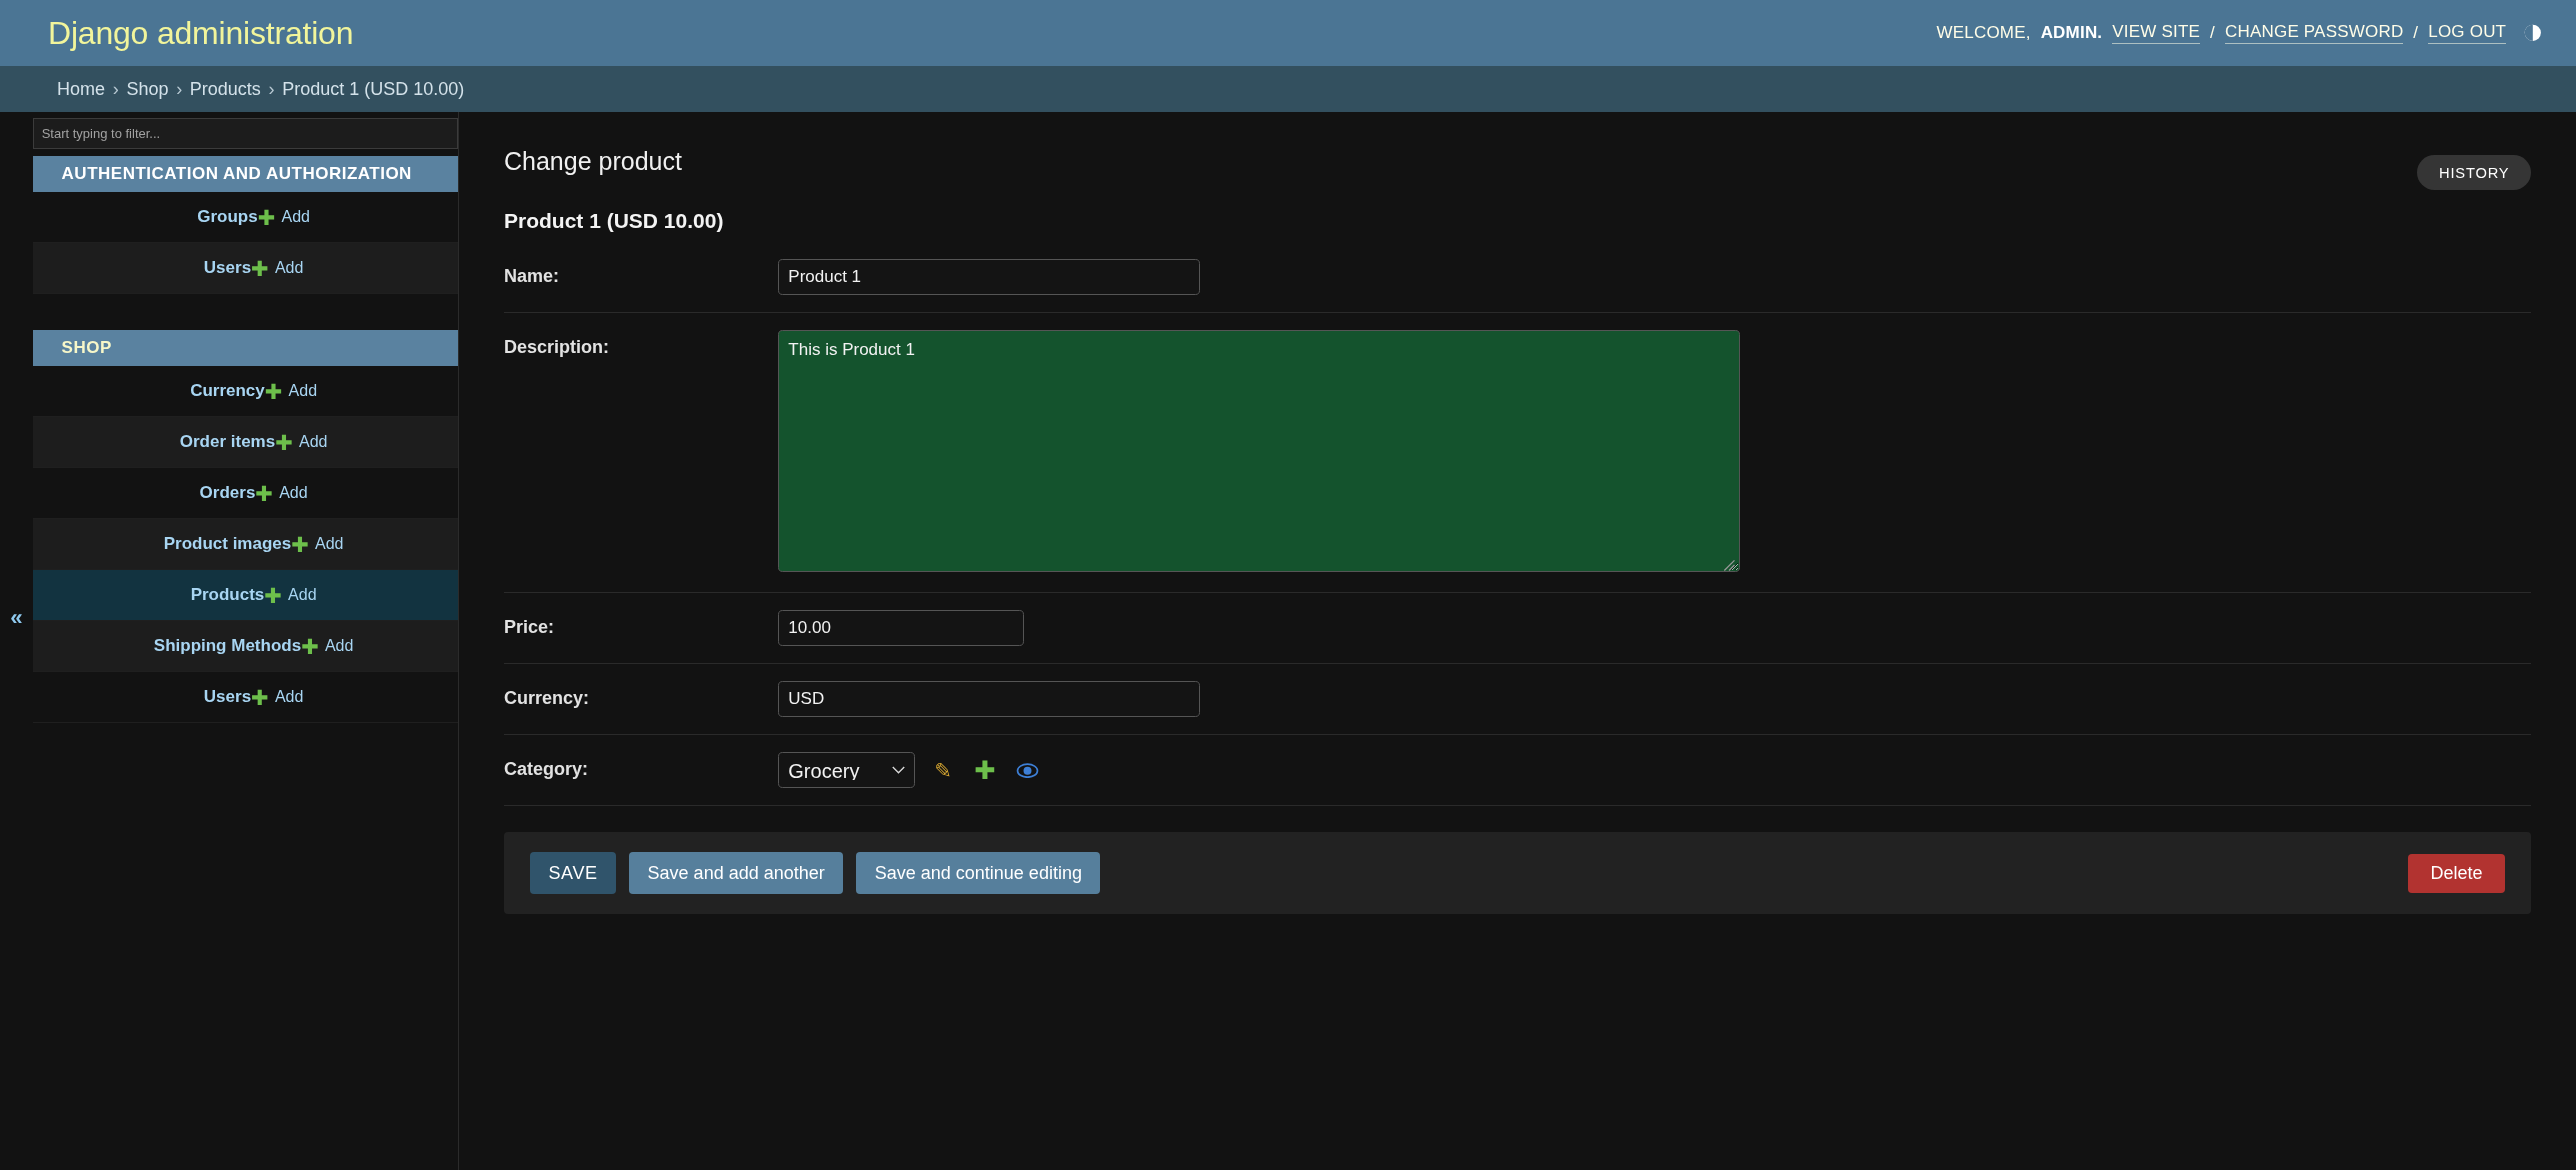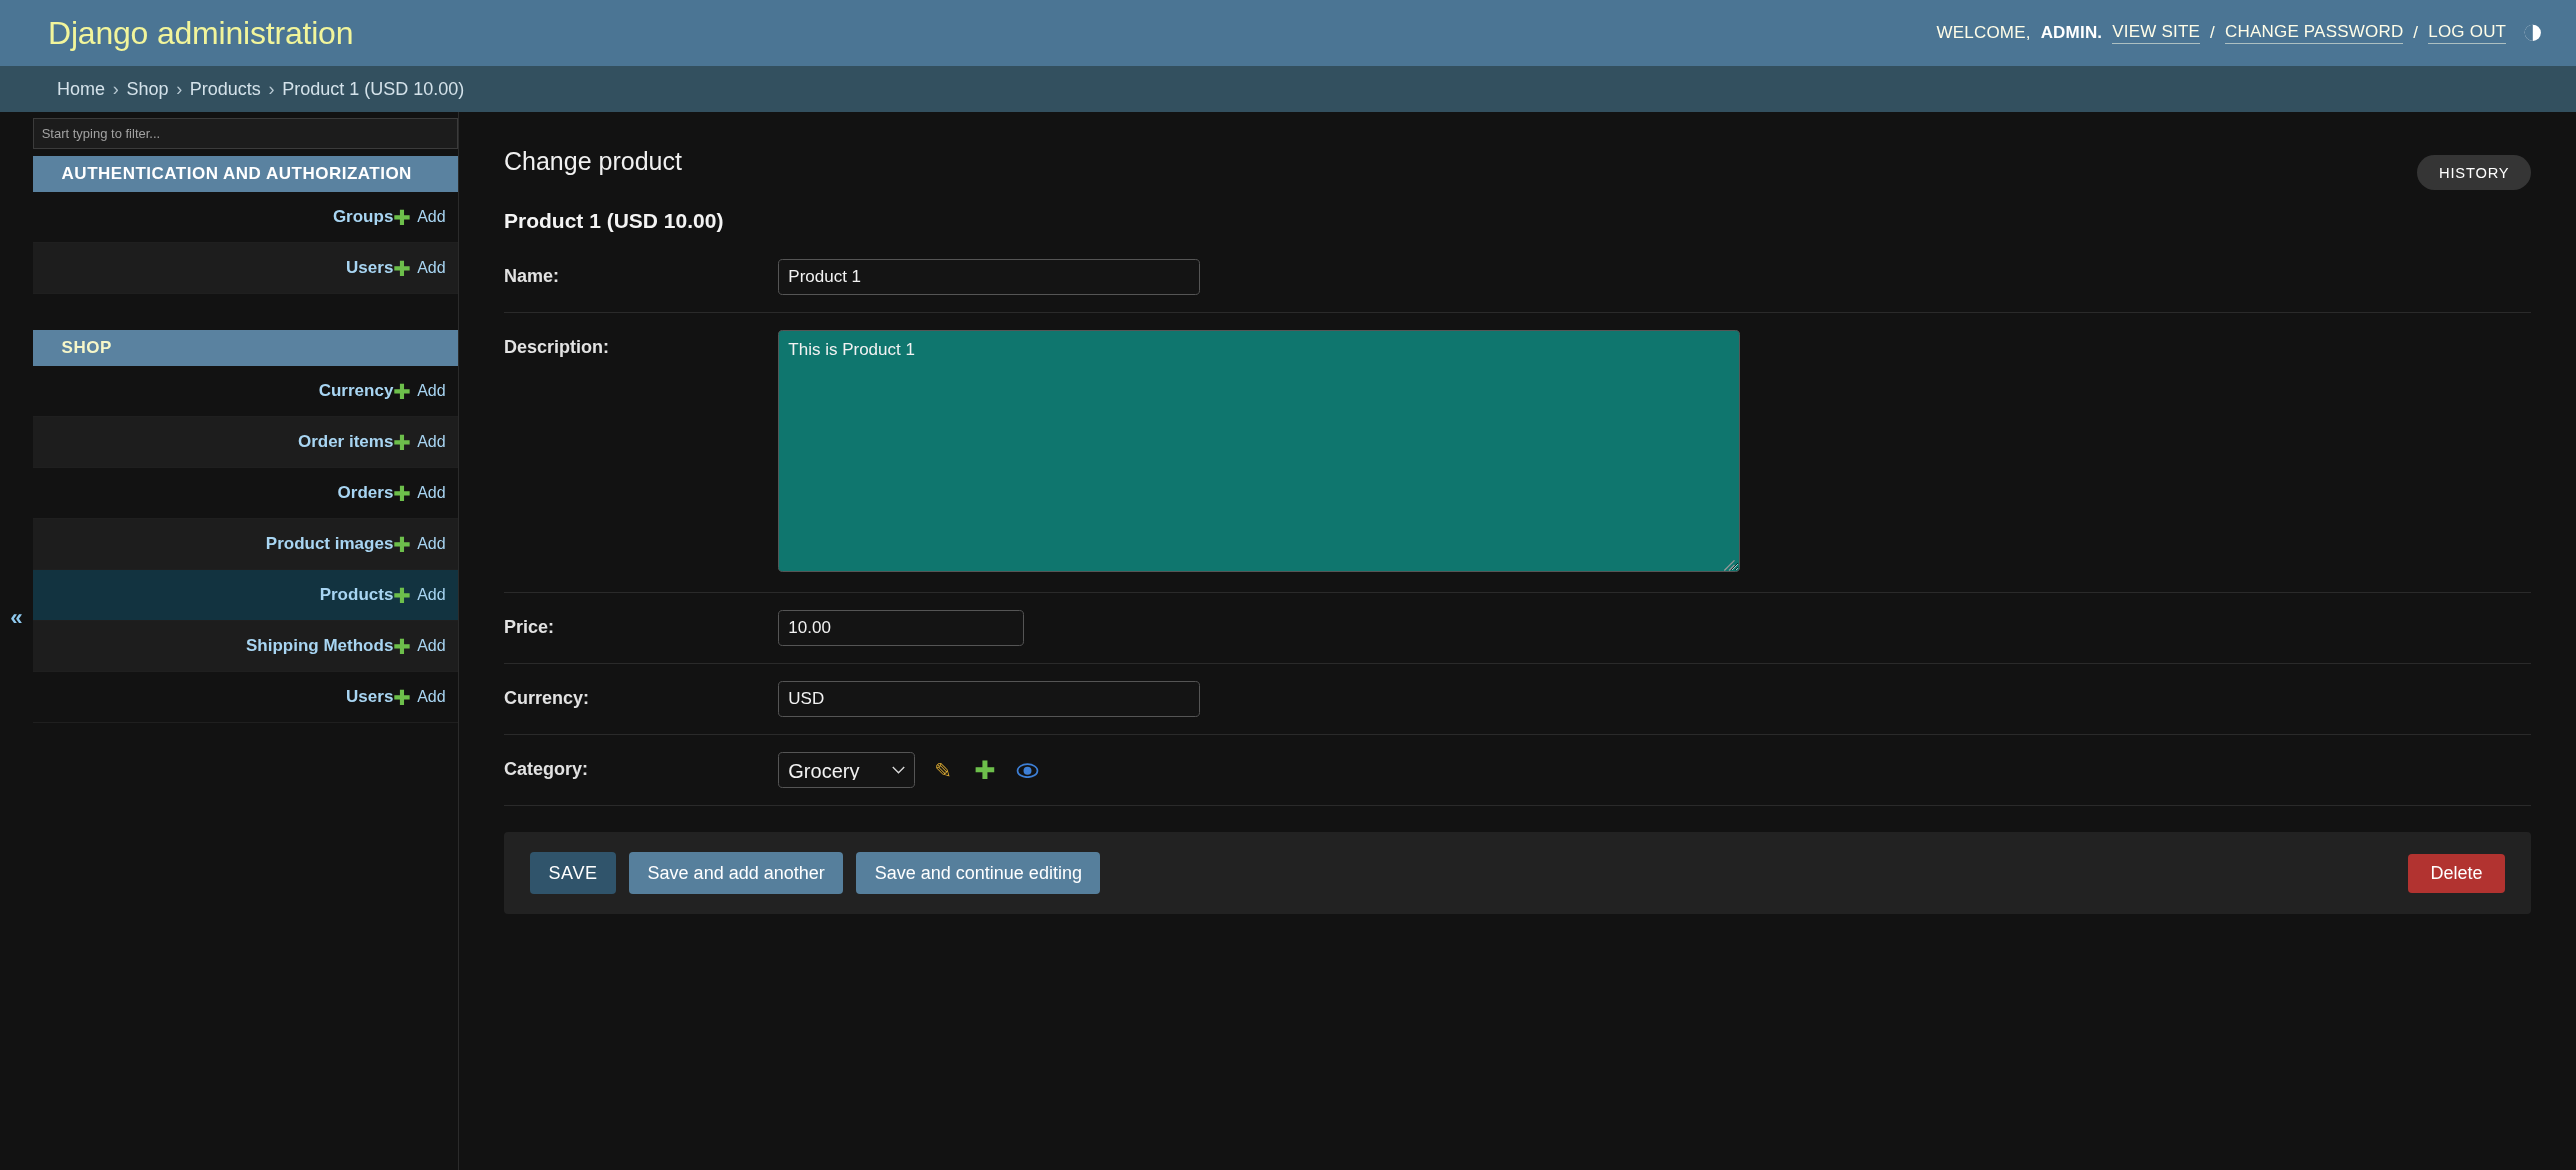--- a/index.html
+++ b/index.html
@@ -120,21 +120,21 @@
     width: 425px;
   }
   .module-caption.auth-caption { color: #ffffff; }
   .module-caption.shop-caption { color: #f7f7c9; }
 
   .nav-row {
     width: 425px;
     height: 51px;
     display: flex;
     align-items: center;
-    justify-content: flex-end;
+    justify-content: center;
     padding: 0 12.4px 0 28.6px;
     border-bottom: 0.8px solid #1f1f1f;
   }
   .nav-row.odd { background: #121212; }
   .nav-row.even { background: #1d1d1d; }
   .nav-row.current { background: #123340; }
   .nav-row .model-name {
     color: #a8d5f2;
     font-size: 17px;
     font-weight: bold;
@@ -250,21 +250,21 @@
     font-size: 17px;
     font-family: inherit;
     padding: 7px 9.3px;
     height: 36px;
     outline: none;
   }
   input.vTextField { width: 422px; }
   input.vNumberField { width: 246px; }
 
   textarea.vLargeTextField {
-    background: #0f766e;
+    background: #14532d;
     border: 0.8px solid #555555;
     border-radius: 4.6px;
     color: #f2f2f2;
     font-size: 17px;
     font-family: inherit;
     padding: 7.7px 9.3px;
     width: 962px;
     height: 242px;
     outline: none;
     resize: both;

